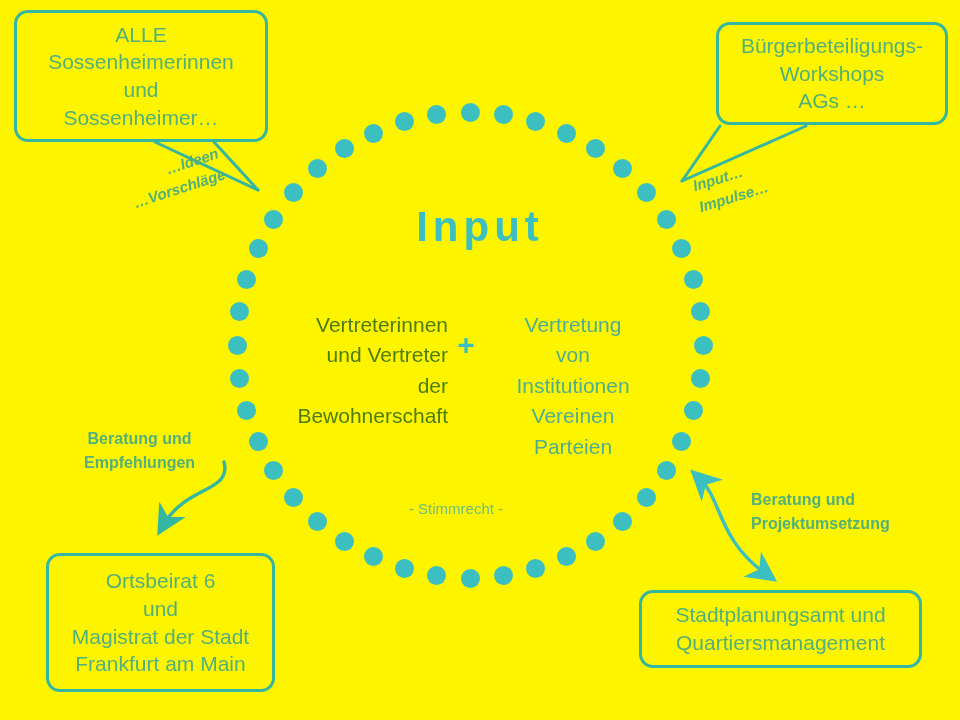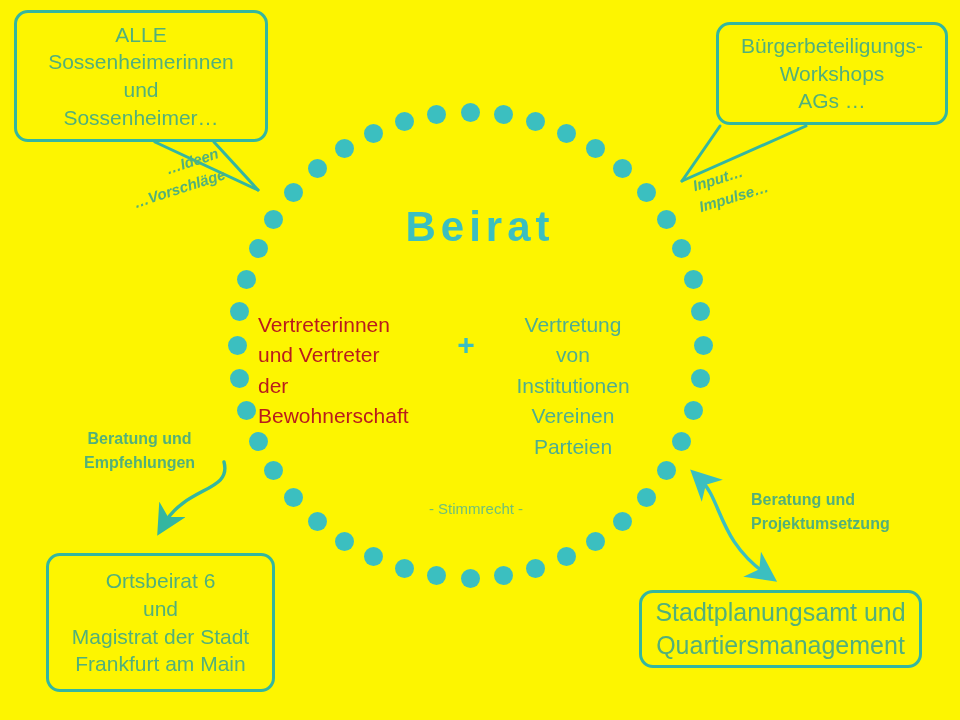--- a/index.html
+++ b/index.html
@@ -28,21 +28,21 @@
     justify-content: center;
     text-align: center;
     color: #52b07a;
     line-height: 1.32;
   }
   .bubble .btxt { display: block; width: 100%; }
 
   #bubble-all       { left: 14px;  top: 10px;  width: 254px; height: 132px; font-size: 21px; }
   #bubble-workshops { left: 716px; top: 22px;  width: 232px; height: 103px; font-size: 21px; }
   #box-ortsbeirat   { left: 46px;  top: 553px; width: 229px; height: 139px; font-size: 21px; }
-  #box-stadtplanung { left: 639px; top: 590px; width: 283px; height: 78px;  font-size: 25px; }
+  #box-stadtplanung { left: 639px; top: 590px; width: 283px; height: 78px;  font-size: 21px; }
 
   
   #ring { position: absolute; left: 0; top: 0; width: 960px; height: 720px; }
   .dot {
     position: absolute;
     width: 19px; height: 19px;
     margin-left: -9.5px; margin-top: -9.5px;
     border-radius: 50%;
     background: #3bbfc0;
   }
@@ -53,22 +53,22 @@
     left: 0; top: 203px; width: 960px;
     text-align: center;
     color: #3bbfc0;
     font-size: 42px;
     font-weight: bold;
     letter-spacing: 5px;
   }
   #col-left {
     position: absolute;
     left: 258px; top: 310px; width: 190px;
-    text-align: left;
-    color: #b91c1c;
+    text-align: right;
+    color: #4d7c0f;
     font-size: 21px;
     line-height: 1.45;
   }
   #col-right {
     position: absolute;
     left: 478px; top: 310px; width: 190px;
     text-align: center;
     color: #4fae8f;
     font-size: 21px;
     line-height: 1.45;
@@ -77,21 +77,21 @@
     position: absolute;
     left: 448px; top: 330px; width: 36px;
     text-align: center;
     color: #3bbfc0;
     font-size: 30px;
     font-weight: bold;
     line-height: 1;
   }
   #stimmrecht {
     position: absolute;
-    left: 376px; top: 500px; width: 200px;
+    left: 356px; top: 500px; width: 200px;
     text-align: center;
     color: #6fbf7a;
     font-size: 15px;
   }
 
   
   .annot-rot {
     position: absolute;
     color: #52b07a;
     font-size: 15px;
@@ -224,21 +224,21 @@
       </span>
   </div>
 
   <div class="bubble" id="box-stadtplanung">
     <span class="btxt">
         <div>Stadtplanungsamt und</div>
         <div>Quartiersmanagement</div>
       </span>
   </div>
 
-  <div id="title-beirat">Beirat</div>
+  <div id="title-beirat">Input</div>
 
   <div id="col-left">
       <div>Vertreterinnen</div>
       <div>und Vertreter</div>
       <div>der</div>
       <div>Bewohnerschaft</div>
     </div>
 
   <div id="plus-sign">+</div>
 

